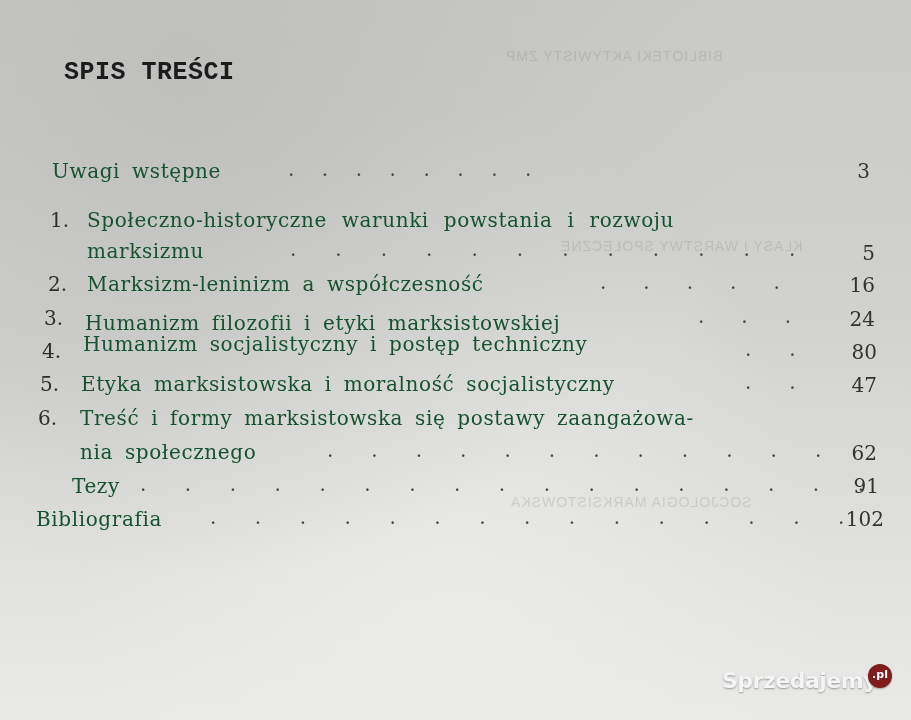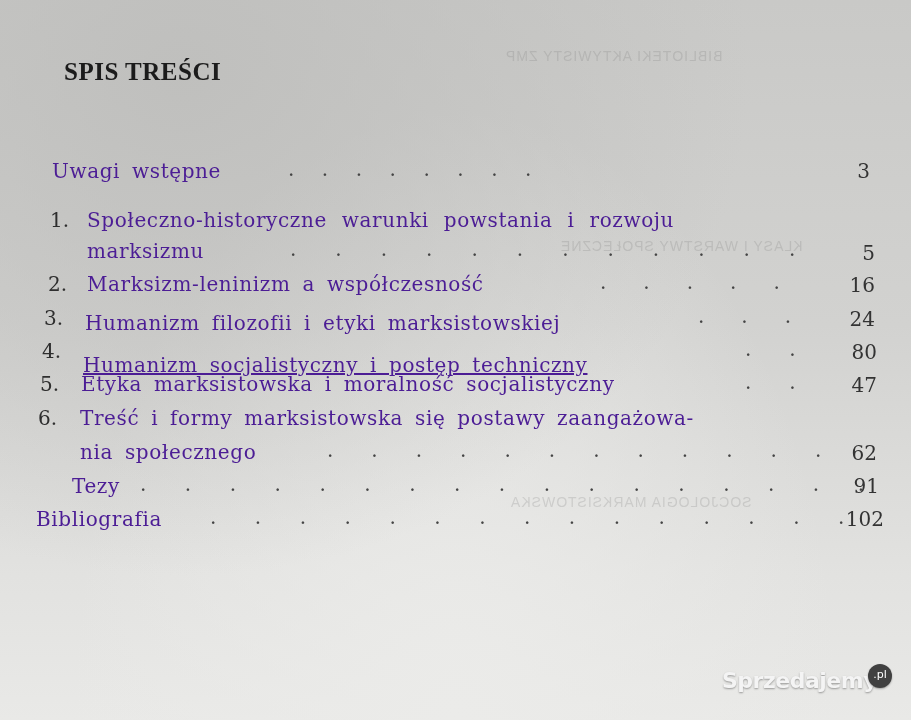--- a/index.html
+++ b/index.html
@@ -9,56 +9,56 @@
     background-image:
       radial-gradient(ellipse at 20% 10%, rgba(190,190,188,0.9) 0%, rgba(207,207,205,0) 55%),
       radial-gradient(ellipse at 50% 100%, rgba(235,235,233,1) 0%, rgba(215,215,213,0) 60%),
       linear-gradient(180deg, #c9c9c7 0%, #d2d2d0 45%, #e2e2e0 80%, #e9e9e7 100%);
     font-family: "DejaVu Serif", "Liberation Serif", serif;
     color: #2e2e2e;
   }
   .page { position: absolute; inset: 0; }
   .title {
     position: absolute; left: 64px; top: 58px;
-    font-family: Liberation Serif, serif;
+    font-family: Liberation Mono, monospace;
     font-weight: bold; font-size: 25px; letter-spacing: 0.5px;
     color: #1c1c1c;
   }
   .show-through {
     position: absolute; color: rgba(120,120,120,0.22);
     font-family: "Liberation Sans", sans-serif; font-size: 14px;
     letter-spacing: 1px; white-space: nowrap;
   }
   .toc { position: absolute; left: 0; top: 0; width: 911px; }
   .line {
     position: absolute; white-space: nowrap;
     font-family: "DejaVu Serif", "Liberation Serif", serif;
-    font-size: 20px; letter-spacing: 0.6px; color: #4c1d95;
+    font-size: 20px; letter-spacing: 0.6px; color: #14532d;
     word-spacing: 5px;
   }
   .num { position: absolute; white-space: nowrap; font-size: 20px; }
   .dots {
     position: absolute; white-space: nowrap; font-size: 20px;
     letter-spacing: 27.5px; color: #444;
   }
   .page-no {
     position: absolute; white-space: nowrap; font-size: 20px;
     text-align: right; width: 60px; color: #333;
   }
   .watermark {
     position: absolute; left: 722px; top: 668px;
     font-family: "DejaVu Sans", "Liberation Sans", sans-serif;
     font-weight: bold; font-size: 22px; color: #f4f4f4;
     letter-spacing: -0.5px;
     text-shadow: 0 1px 2px rgba(0,0,0,0.35);
   }
   .watermark-badge {
     position: absolute; left: 868px; top: 664px; width: 24px; height: 24px;
-    border-radius: 50%; background: #404040; color: #fff;
-    font-family: "DejaVu Sans", sans-serif; font-weight: normal;
+    border-radius: 50%; background: #7f1d1d; color: #fff;
+    font-family: "DejaVu Sans", sans-serif; font-weight: bold;
     font-size: 11px; line-height: 22px; text-align: center;
     box-shadow: 0 1px 2px rgba(0,0,0,0.3);
   }
 </style>
 </head>
 <body>
 
 <div class="page">
 
   <div class="show-through" style="left:505px; top:48px; transform:scaleX(-1);">BIBLIOTEKI AKTYWISTY ZMP</div>
@@ -93,21 +93,21 @@
 
     <div>
       <span class="num" style="left:44px; top:306px;">3.</span>
       <span class="line" style="left:85px; top:291px;margin-top:20px;">Humanizm filozofii i etyki marksistowskiej</span>
       <span class="dots" style="left:698px; top:304px; letter-spacing:37px;">...</span>
       <span class="page-no" style="left:815px; top:307px;">24</span>
     </div>
 
     <div>
       <span class="num" style="left:42px; top:339px;">4.</span>
-      <span class="line" style="left:83px; top:353px;text-decoration:underline;">Humanizm socjalistyczny i postęp techniczny</span>
+      <span class="line" style="left:83px; top:332px;">Humanizm socjalistyczny i postęp techniczny</span>
       <span class="dots" style="left:745px; top:337px; letter-spacing:38px;">..</span>
       <span class="page-no" style="left:817px; top:340px;">80</span>
     </div>
 
     <div>
       <span class="num" style="left:40px; top:372px;">5.</span>
       <span class="line" style="left:81px; top:372px;">Etyka marksistowska i moralność socjalistyczny</span>
       <span class="dots" style="left:745px; top:370px; letter-spacing:38px;">..</span>
       <span class="page-no" style="left:817px; top:373px;">47</span>
     </div>

